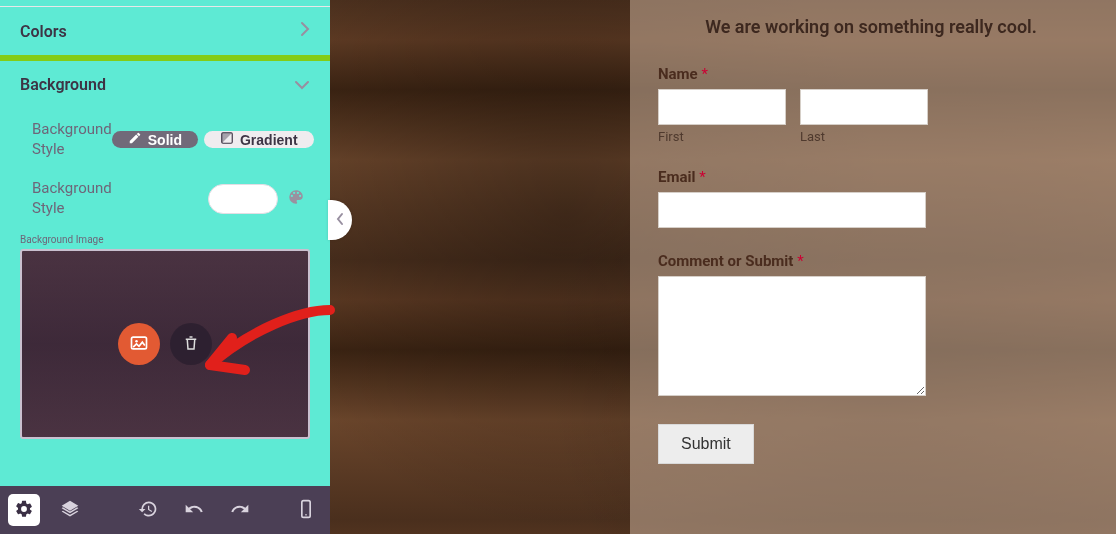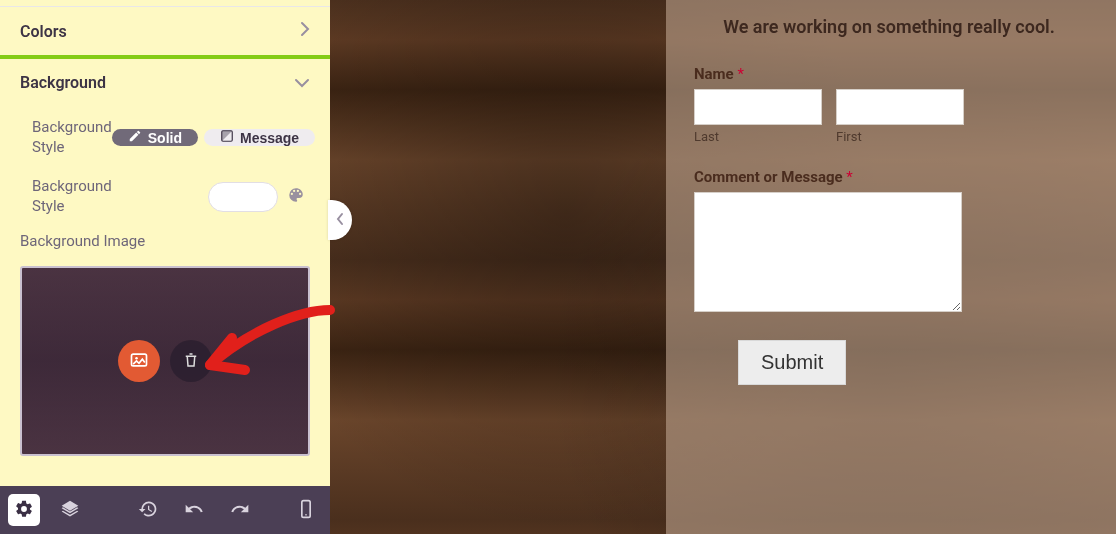--- a/index.html
+++ b/index.html
@@ -6,35 +6,35 @@
     body {
       font-family: -apple-system, BlinkMacSystemFont, "Segoe UI", Roboto, sans-serif;
       width: 1116px;
       height: 534px;
       display: flex;
       position: relative;
       overflow: hidden;
     }
     .sidebar {
       width: 330px;
-      background: #fef9c3;
+      background: #5eead4;
       display: flex;
       flex-direction: column;
       position: relative;
     }
     .sidebar-content {
       flex: 1;
       overflow: hidden;
     }
     .section-row {
       display: flex;
       align-items: center;
       justify-content: space-between;
       padding: 14px 20px;
-      border-top: 4px solid #84cc16;
+      border-top: 6px solid #84cc16;
       cursor: pointer;
     }
     .section-row.first { border-top: 1px solid #e9e7e9; margin-top: 6px;}
     .section-title {
       font-size: 16px;
       font-weight: 600;
       color: #3d3445;
     }
     .chevron { color: #988fa0; }
     .bg-controls {
@@ -94,23 +94,23 @@
       border: none;
       background: transparent;
       display: flex;
       align-items: center;
       justify-content: center;
       color: #9a919f;
       cursor: pointer;
       margin-left: 4px;
     }
     .image-label {
-      font-size: 15px;
+      font-size: 10px;
       color: #6e6679;
-      padding-bottom: 16px;
+      padding-bottom: 4px;
       padding-top: 4px;
     }
     .bg-image-preview {
       position: relative;
       width: 290px;
       height: 190px;
       border: 2px solid #c9c0cf;
       border-radius: 3px;
       background:
         linear-gradient(rgba(63,42,75,0.6), rgba(63,42,75,0.6)),
@@ -180,21 +180,20 @@
       background:
         repeating-linear-gradient(
           180deg,
           #4a2f1d 0px,
           #5d3a23 40px,
           #3c2413 90px,
           #6a452b 160px,
           #4a2f1d 260px
         );
       display:flex;
-      gap:36px;
     }
     .canvas::before{
       content:"";
       position:absolute; inset:0;
       background: radial-gradient(circle at 30% 40%, rgba(0,0,0,0.3), transparent 50%),
                   radial-gradient(circle at 70% 70%, rgba(0,0,0,0.25), transparent 50%);
     }
     .wood-strip{
       width:300px;
       position:relative;
@@ -241,25 +240,24 @@
     }
     .textarea{
       width:268px; height:120px; background:#fff; border:1px solid #d6cfc8; resize:both;
     }
     .field-block{ margin-bottom:24px;}
     .submit-btn{
       align-self:flex-start;
       background:#ededed;
       border:1px solid #d9d9d9;
       padding:10px 22px;
-      font-size:20px;
+      font-size:16px;
       color:#333;
       cursor:pointer;
       font-weight:500;
-      margin-left:44px;
     }
     .annot-arrow{
       position:absolute;
       left:190px; top:290px;
       width:150px; height:100px;
       pointer-events:none;
       z-index:20;
     }
   </style>
 </head>
@@ -299,21 +297,21 @@
             </span>
             <span>Solid</span>
           </button>
           <button class="pill">
             <span>
               <svg viewBox="0 0 24 24" width="14" height="14">
                   <rect x="3" y="3" width="18" height="18" rx="2" fill="none" stroke="currentColor" stroke-width="2"></rect>
                   <path d="M3 3h18L3 21z" fill="currentColor" opacity="0.4"></path>
                 </svg>
             </span>
-            <span>Message</span>
+            <span>Gradient</span>
           </button>
         </div>
       </div>
 
       <div class="control-row">
         <div class="control-label">Background Style</div>
         <div class="color-swatch-wrap">
           <button class="color-swatch"></button>
           <button class="palette-btn">
             <span>
@@ -412,33 +410,40 @@
     <div class="tagline">We are working on something really cool.</div>
 
     <div class="field-block">
       <div class="field-label">
         <span>Name</span>
         <span class="req">*</span>
       </div>
       <div class="name-row">
         <div class="name-col">
           <input class="text-input" style="">
-          <div class="sub-label">Last</div>
+          <div class="sub-label">First</div>
         </div>
         <div class="name-col">
           <input class="text-input" style="">
-          <div class="sub-label">First</div>
+          <div class="sub-label">Last</div>
         </div>
       </div>
     </div>
-
 
     <div class="field-block">
       <div class="field-label">
-        <span>Comment or Message</span>
+        <span>Email</span>
+        <span class="req">*</span>
+      </div>
+      <input class="email-input" style="">
+    </div>
+
+    <div class="field-block">
+      <div class="field-label">
+        <span>Comment or Submit</span>
         <span class="req">*</span>
       </div>
       <textarea class="textarea" style=""></textarea>
     </div>
 
     <button class="submit-btn">
       <span>Submit</span>
     </button>
   </div>
 </div>

